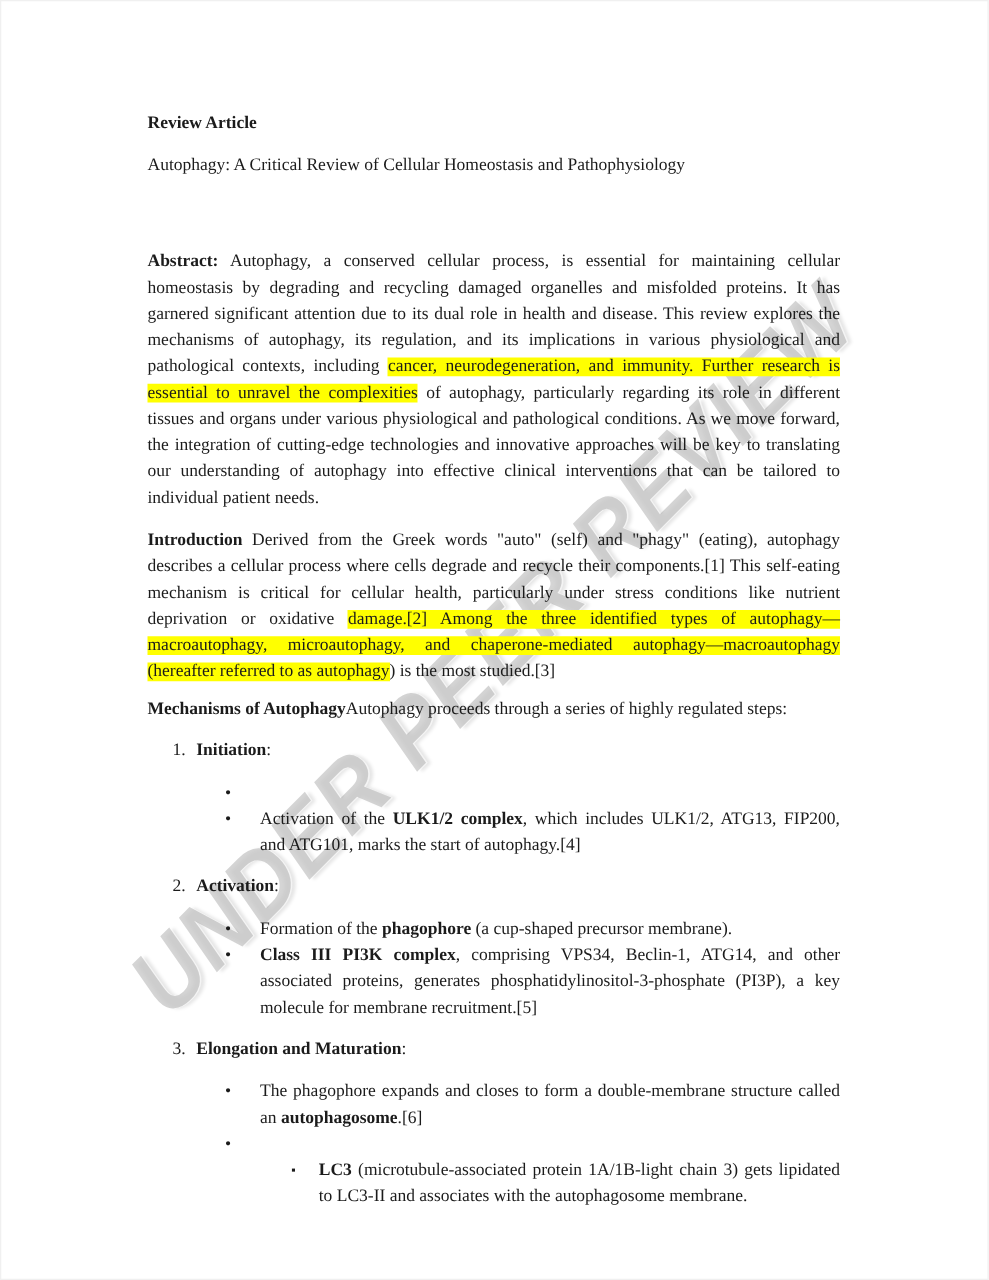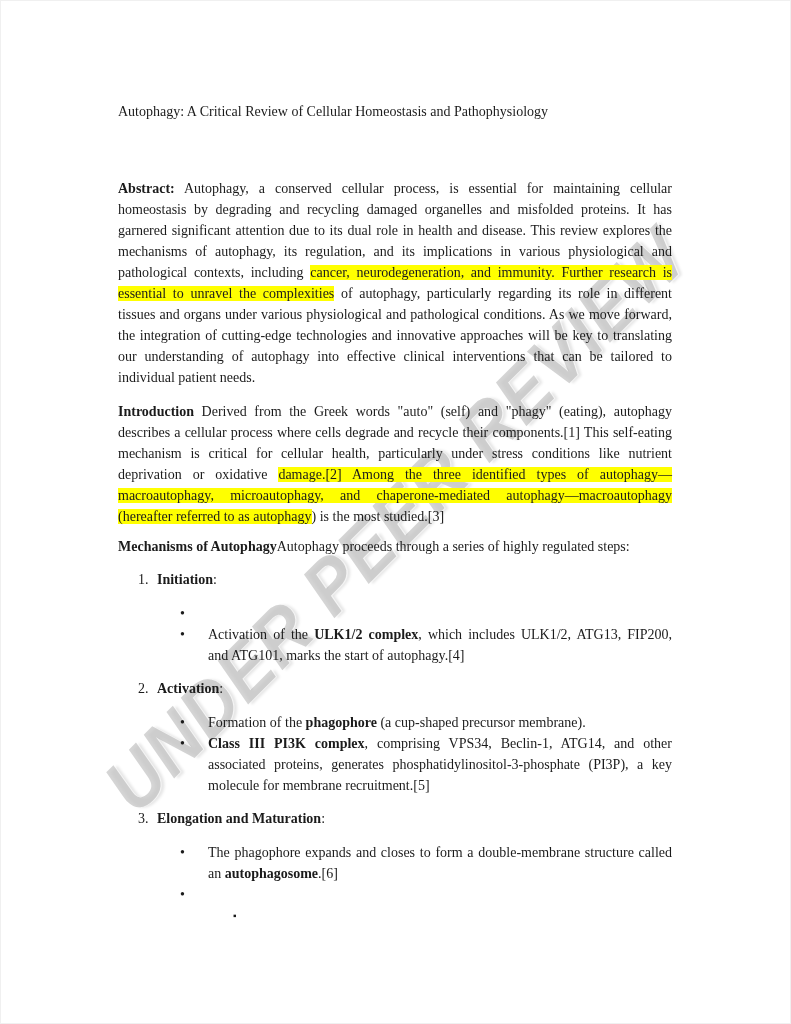--- a/index.html
+++ b/index.html
@@ -66,20 +66,21 @@
 </style>
 </head>
 <body>
 
 <div class="page">
 
   <div class="watermark">UNDER PEER REVIEW</div>
 
   <div class="content">
 
+    <p class="kicker">Review Article</p>
 
     <p class="title">Autophagy: A Critical Review of Cellular Homeostasis and Pathophysiology</p>
 
     <p class="abstract"><span class="bold">Abstract:</span><span> Autophagy, a conserved cellular process, is essential for maintaining cellular homeostasis by degrading and recycling damaged organelles and misfolded proteins. It has garnered significant attention due to its dual role in health and disease. This review explores the mechanisms of autophagy, its regulation, and its implications in various physiological and pathological contexts, including </span><mark class="hl">cancer, neurodegeneration, and immunity. Further research is essential to unravel the complexities</mark><span> of autophagy, particularly regarding its role in different tissues and organs under various physiological and pathological conditions. As we move forward, the integration of cutting-edge technologies and innovative approaches will be key to translating our understanding of autophagy into effective clinical interventions that can be tailored to individual patient needs.</span></p>
 
 
     <p class="intro"><span class="bold">Introduction</span><span> Derived from the Greek words "auto" (self) and "phagy" (eating), autophagy describes a cellular process where cells degrade and recycle their components.[1] This self-eating mechanism is critical for cellular health, particularly under stress conditions like nutrient deprivation or oxidative </span><mark class="hl">damage.[2] Among the three identified types of autophagy—macroautophagy, microautophagy, and chaperone-mediated autophagy—macroautophagy (hereafter referred to as autophagy</mark><span>) is the most studied.[3]</span></p>
 
     <p class="mech"><span class="bold">Mechanisms of Autophagy</span><span>Autophagy proceeds through a series of highly regulated steps:</span></p>
 
@@ -126,19 +127,20 @@
         <div class="bullets">
           <div class="bullet">
             <span class="m">•</span>
             <div class="t"><span>The phagophore expands and closes to form a double-membrane structure called an </span><span class="bold">autophagosome</span><span>.[6]</span></div>
           </div>
           <div class="bullet">
             <span class="m">•</span>
           </div>
           <div class="bullet sub">
             <span class="m">▪</span>
+            <div class="t"><span class="bold">LC3</span><span> (microtubule-associated protein 1A/1B-light chain 3) gets lipidated to LC3-II and associates with the autophagosome membrane.</span></div>
           </div>
         </div>
       </div>
 
     </div>
   </div>
 </div>
 
 </body></html>

